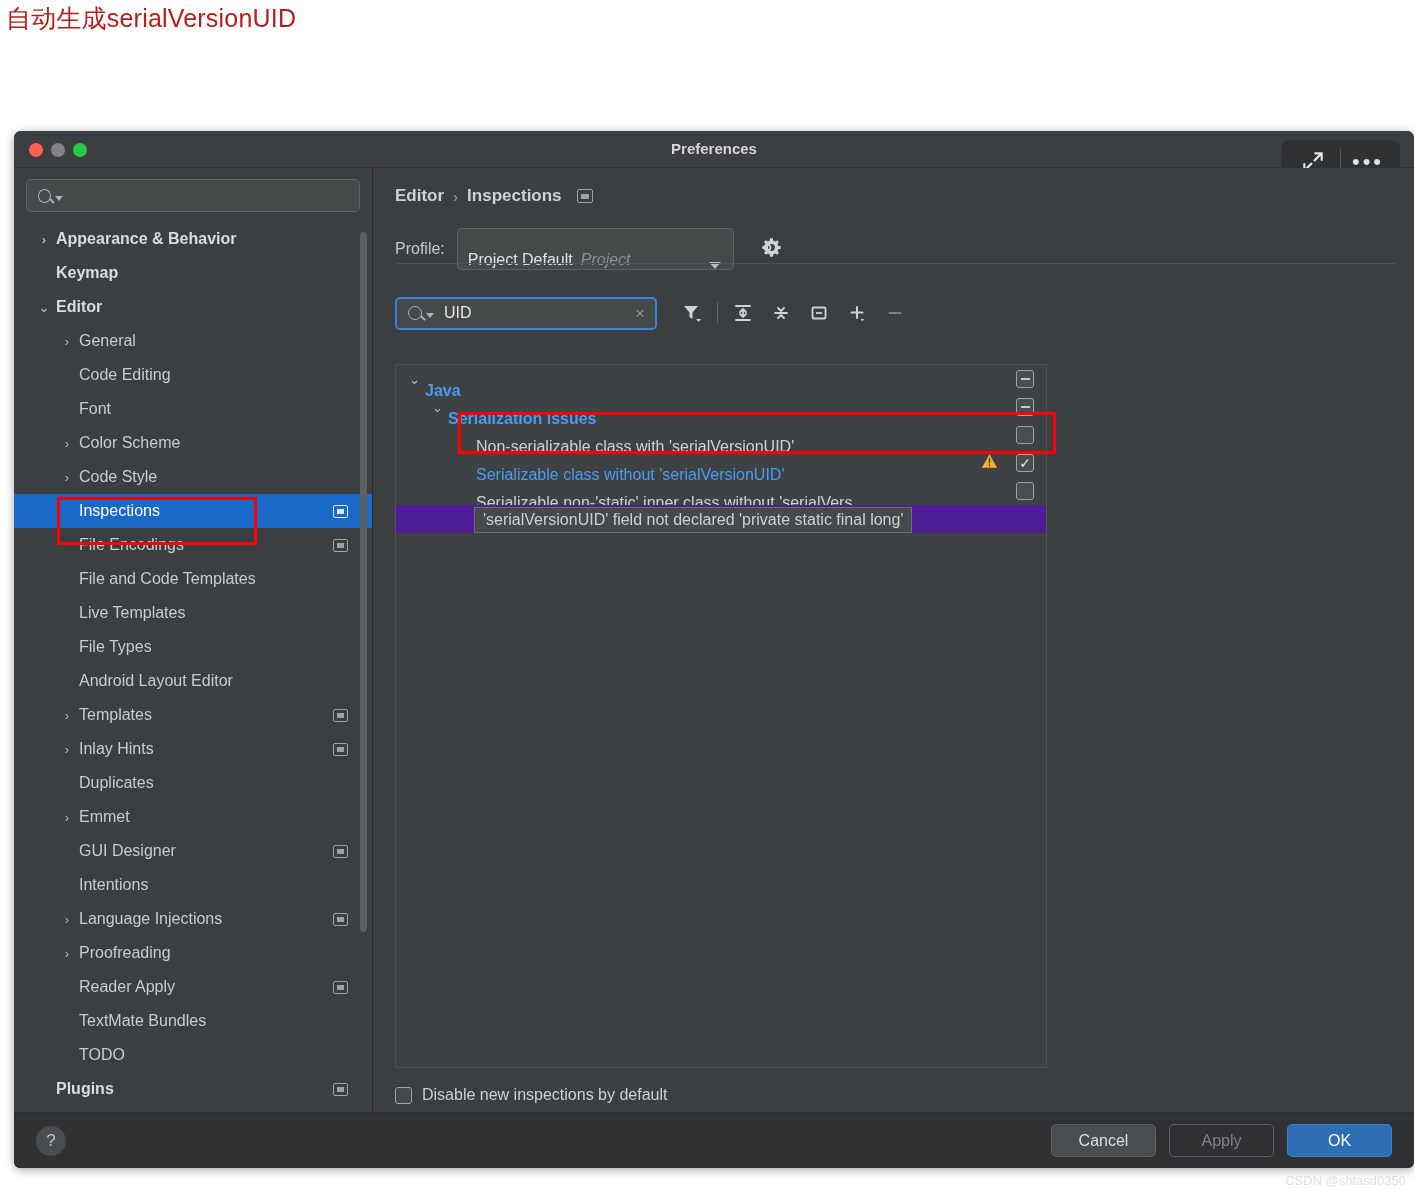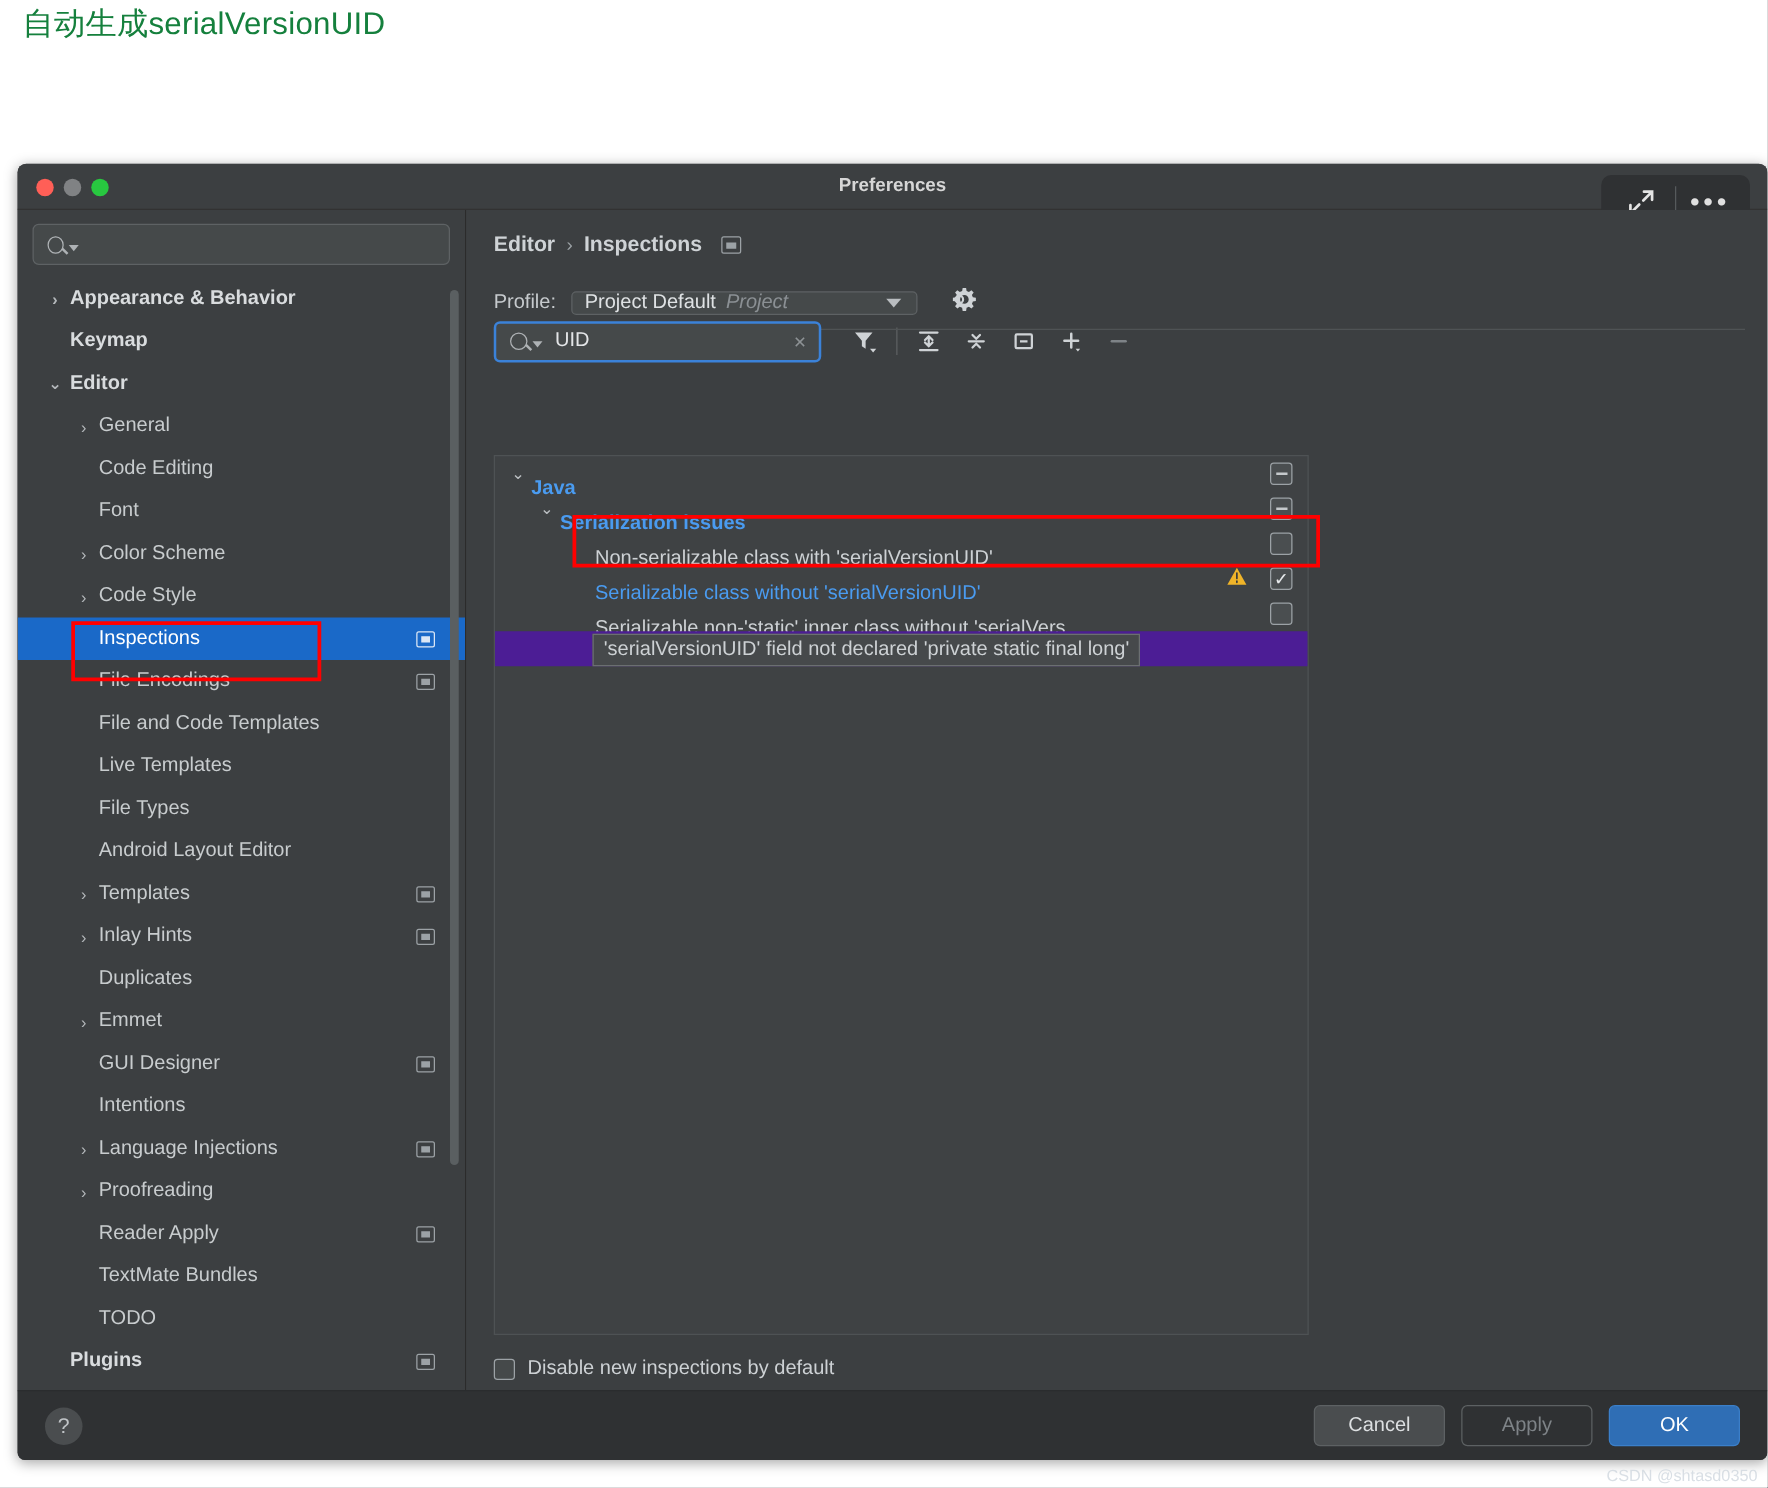--- a/index.html
+++ b/index.html
@@ -7,22 +7,22 @@
     margin: 0; padding: 0;
     width: 1414px; height: 1190px;
     background: #ffffff;
     font-family: "Liberation Sans", "DejaVu Sans", sans-serif;
     overflow: hidden;
   }
   .page { position: relative; width: 1414px; height: 1190px; background:#fff; }
 
   
   .page-heading {
-    position: absolute; left: 18px; top: 2px;
-    font-size: 25px; color: #15803d; letter-spacing: .2px;
+    position: absolute; left: 6px; top: 2px;
+    font-size: 25px; color: #b91c1c; letter-spacing: .2px;
     white-space: nowrap;
   }
 
   
   .dialog {
     position: absolute; left: 14px; top: 131px;
     width: 1400px; height: 1037px;
     background: #3c3f41;
     border-radius: 7px 7px 6px 6px;
     box-shadow: 0 2px 10px rgba(0,0,0,.35);
@@ -140,40 +140,40 @@
     display:inline-flex; align-items:center; justify-content:center; margin-left: 6px;
   }
   .bc-badge i { width: 8px; height:5px; background:#9ca2a6; display:block; }
 
   .profile-row {
     display: flex; align-items: center; gap: 12px;
     margin-top: 22px; margin-left: 4px;
   }
   .profile-label { color:#c6cacd; font-size: 16px; }
   .profile-select {
-    width: 277px; height: 19px; background: #45494a;
+    width: 277px; height: 42px; background: #45494a;
     border: 1px solid #5e6264; border-radius: 4px;
-    display: flex; align-items: center; padding: 0 10px;
+    display: flex; align-items: flex-end; padding: 0 10px;
     position: relative;
   }
   .profile-select .p-name { color: #dfe2e4; font-size: 16px; }
   .profile-select .p-scope { color: #8b9094; font-size: 16px; margin-left: 8px; font-style: italic; }
   .profile-select .caret {
     position: absolute; right: 12px;
     width:0;height:0;border-left:6px solid transparent;border-right:6px solid transparent;
     border-top:7px solid #b9bdc0;
   }
   .gear { margin-left: 10px; }
   .hr {
     position:absolute; left: 22px; right: 18px; top: 95px;
     height:1px; background:#4f5355;
   }
 
   
-  .toolbar { display:flex; align-items:center; margin-left: 4px; }
+  .toolbar { display:flex; align-items:center; margin-top: 26px; margin-left: 4px; }
   .search-box {
     width: 262px; height: 33px; background: #45494a;
     border: 2px solid #3b82d9; border-radius: 5px;
     display:flex; align-items:center; padding: 0 8px; position:relative;
   }
   .search-box input {
     background: transparent; border:none; outline:none;
     color:#e3e5e7; font-size:16px; margin-left: 8px; width: 170px;
     font-family:"Liberation Sans", sans-serif;
   }

